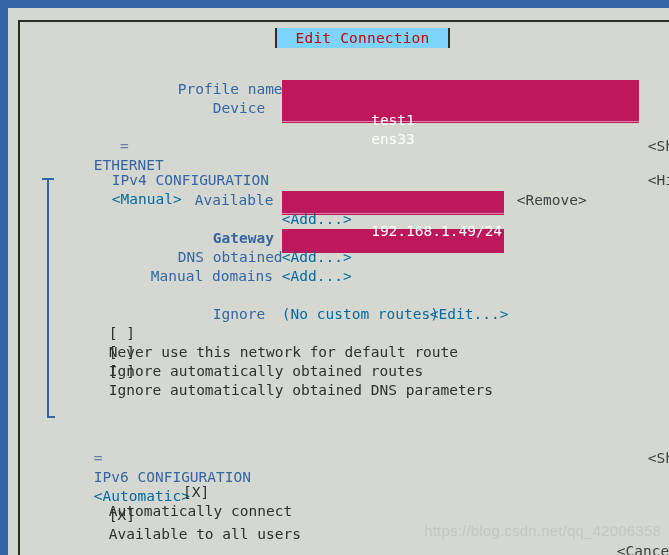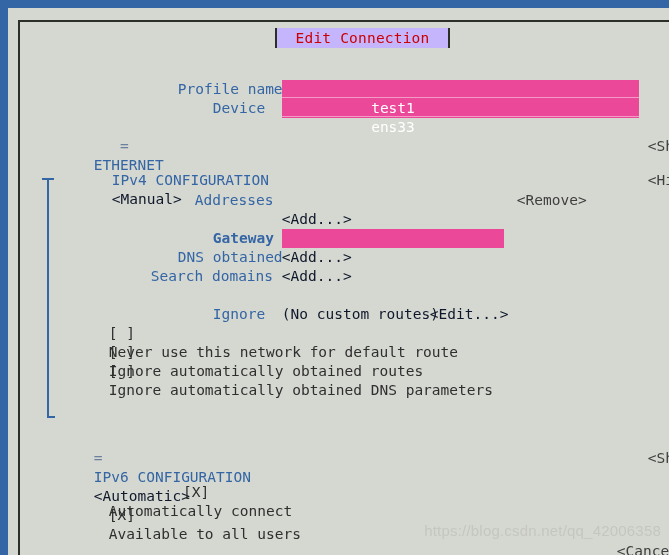--- a/index.html
+++ b/index.html
@@ -48,21 +48,21 @@
     box-sizing: border-box;
     background: #d5d8d1;
   }
 
   .title-wrap {
     position: absolute;
     left: 255px;
     top: 6px;
     width: 175px;
     height: 20px;
-    background: #c4b5fd;
+    background: #7dd3fc;
     text-align: center;
     line-height: 20px;
   }
   .title-wrap::before,
   .title-wrap::after {
     content: "";
     position: absolute;
     top: 0;
     width: 2px;
     height: 20px;
@@ -88,35 +88,35 @@
 
   
   .row {
     position: absolute;
     white-space: pre;
     line-height: 19px;
     height: 19px;
   }
 
   .lbl      { color: #3465a4; }
-  .val      { color: #0f172a; text-align: center; }
+  .val      { color: #0369a1; text-align: center; }
   .sym      { color: #6b7f9e; }
   .chk      { color: #2f2f2f; }
   .action   { color: #3f3f3f; }
 
   .field {
     display: inline-block;
-    background: #ec4899;
+    background: #be185d;
     color: #ffffff;
     vertical-align: top;
     height: 19px;
     line-height: 19px;
     box-sizing: border-box;
     position: relative;
-    padding: 0 2px;
+    padding: 12px 2px;
   }
   .field .underline {
     position: absolute;
     left: 0; right: 0;
     bottom: 1px;
     height: 1px;
     background: rgba(255,255,255,0.45);
   }
   .field .txt { position: relative; z-index: 2; }
 
@@ -207,21 +207,27 @@
 
       <div class="row" style="left:22px; top:110px;">
         <span class="lbl">IPv4 CONFIGURATION </span>
         <span class="val">&lt;Manual&gt;</span>
       </div>
       <div class="row" style="left:558px; top:110px;">
         <span class="action">&lt;Hide&gt;</span>
       </div>
 
       <div class="row" style="left:105px; top:130px;">
-        <span class="lbl">Addresses</span>
+        <span class="lbl">Available</span>
+      </div>
+      <div class="row" style="left:192px; top:130px;">
+        <span class="field" style="width:222px;">
+          <span class="txt">192.168.1.49/24</span>
+          <span class="underline"></span>
+        </span>
       </div>
       <div class="row" style="left:427px; top:130px;">
         <span class="action">&lt;Remove&gt;</span>
       </div>
       <div class="row" style="left:192px; top:149px;">
         <span class="val">&lt;Add...&gt;</span>
       </div>
 
       <div class="row" style="left:123px; top:168px;font-weight:bold;">
         <span class="lbl">Gateway</span>
@@ -233,21 +239,21 @@
       </div>
 
       <div class="row" style="left:88px; top:187px;">
         <span class="lbl">DNS obtained</span>
       </div>
       <div class="row" style="left:192px; top:187px;">
         <span class="val">&lt;Add...&gt;</span>
       </div>
 
       <div class="row" style="left:61px; top:206px;">
-        <span class="lbl">Search domains</span>
+        <span class="lbl">Manual domains</span>
       </div>
       <div class="row" style="left:192px; top:206px;">
         <span class="val">&lt;Add...&gt;</span>
       </div>
 
       <div class="row" style="left:123px; top:244px;">
         <span class="lbl">Ignore</span>
       </div>
       <div class="row" style="left:192px; top:244px;">
         <span class="val">(No custom routes) </span>

